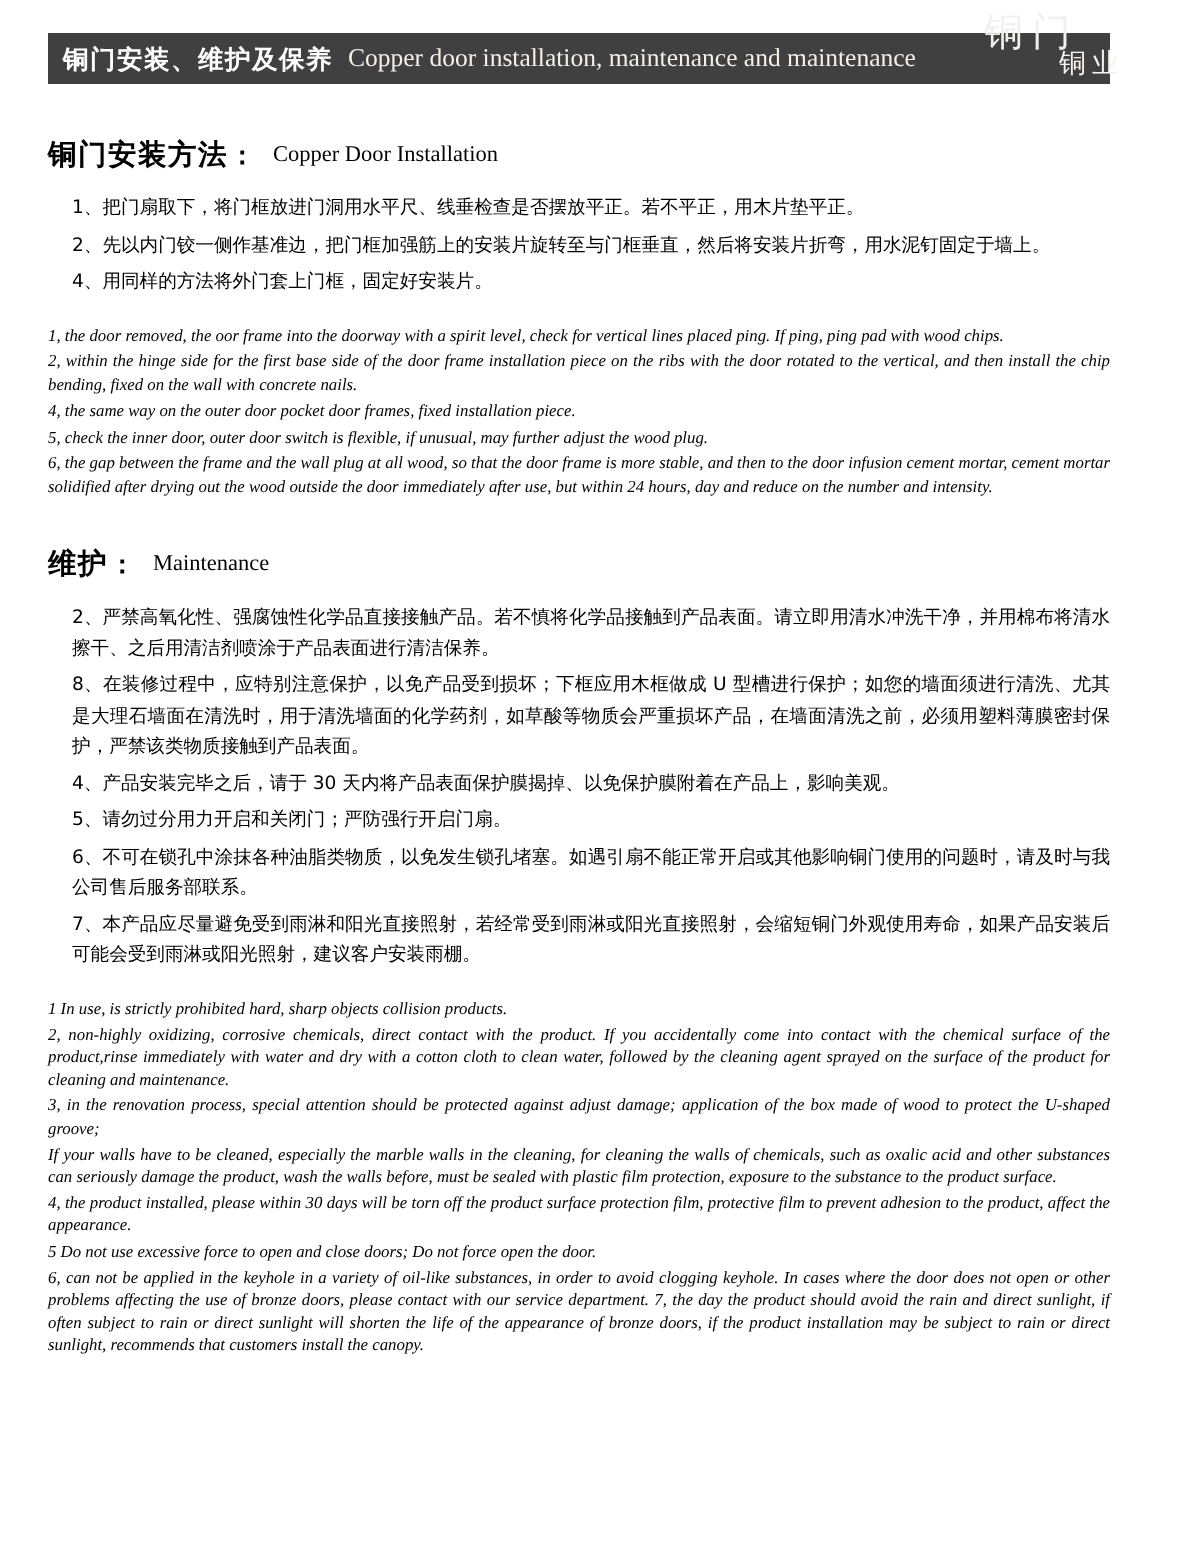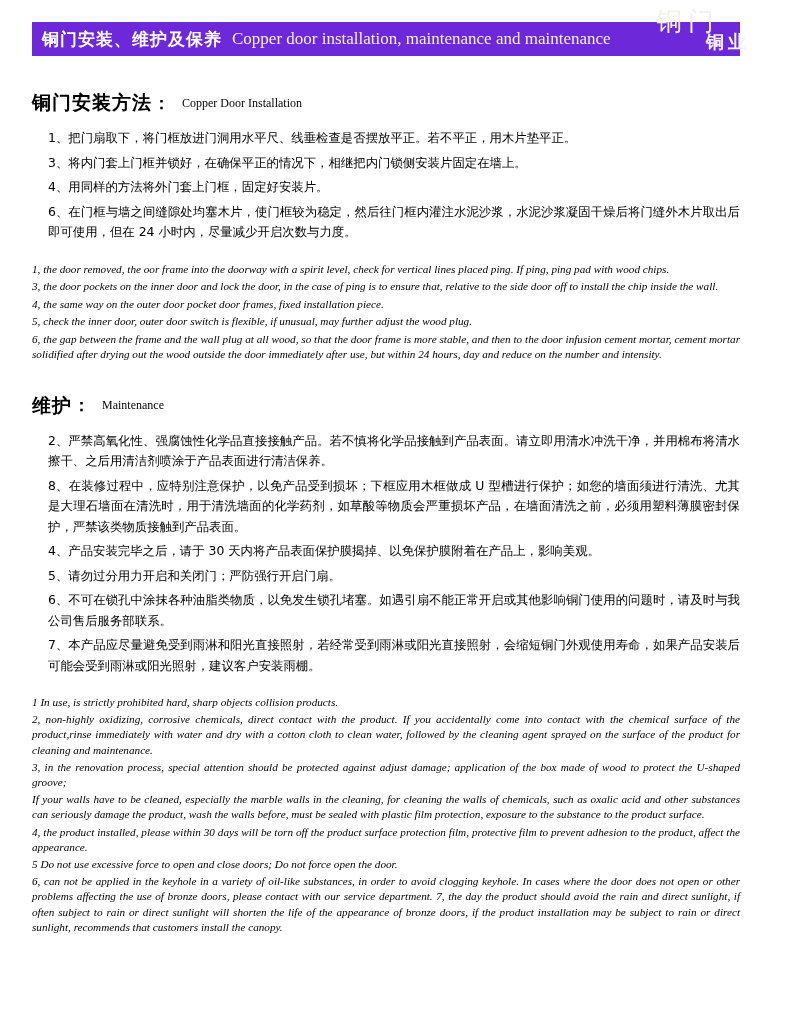--- a/index.html
+++ b/index.html
@@ -37,24 +37,23 @@
   .watermark2 {
     position: absolute;
     top: 30px;
     right: 40px;
     font-size: 18px;
     color: #f4f2f0;
     letter-spacing: 4px;
     pointer-events: none;
     user-select: none;
     font-family: "DejaVu Sans", sans-serif;
-    font-weight: bold;
   }
   .banner {
-    background: #6d28d9;
+    background: #404040;
     color: #ffffff;
     height: 34px;
     display: flex;
     align-items: center;
     padding: 0 10px;
     margin: 4px 0 0 0;
   }
   .banner-cn {
     font-family: "DejaVu Sans", sans-serif;
     font-size: 17px;
@@ -84,21 +83,21 @@
     letter-spacing: 1px;
   }
   .sec-head-colon {
     font-family: "DejaVu Sans", sans-serif;
     font-size: 17px;
     font-weight: bold;
     margin-left: 1px;
   }
   .sec-head-en {
     font-family: "Liberation Serif", serif;
-    font-size: 12px;
+    font-size: 15px;
     margin-left: 12px;
     font-weight: normal;
   }
   .cn-list {
     margin: 0;
     padding: 0;
     list-style: none;
   }
   .cn-list li {
     font-family: "DejaVu Sans", sans-serif;
@@ -140,27 +139,26 @@
   </div>
 
   <div class="section">
     <div class="sec-head">
       <span class="sec-head-cn">铜门安装方法</span>
       <span class="sec-head-colon">：</span>
       <span class="sec-head-en">Copper Door Installation</span>
     </div>
     <ul class="cn-list">
       <li>1、把门扇取下，将门框放进门洞用水平尺、线垂检查是否摆放平正。若不平正，用木片垫平正。</li>
-      <li>3、将内门套上门框并锁好，在确保平正的情况下，相继把内门锁侧安装片固定在墙上。</li>
+      <li>2、先以内门铰一侧作基准边，把门框加强筋上的安装片旋转至与门框垂直，然后将安装片折弯，用水泥钉固定于墙上。</li>
       <li>4、用同样的方法将外门套上门框，固定好安装片。</li>
-      <li>6、在门框与墙之间缝隙处均塞木片，使门框较为稳定，然后往门框内灌注水泥沙浆，水泥沙浆凝固干燥后将门缝外木片取出后即可使用，但在 24 小时内，尽量减少开启次数与力度。</li>
     </ul>
     <div class="en-block">
       <p>1, the door removed, the oor frame into the doorway with a spirit level, check for vertical lines placed ping. If ping, ping pad with wood chips.</p>
-      <p>3, the door pockets on the inner door and lock the door, in the case of ping is to ensure that, relative to the side door off to install the chip inside the wall.</p>
+      <p>2, within the hinge side for the first base side of the door frame installation piece on the ribs with the door rotated to the vertical, and then install the chip bending, fixed on the wall with concrete nails.</p>
       <p>4, the same way on the outer door pocket door frames, fixed installation piece.</p>
       <p>5, check the inner door, outer door switch is flexible, if unusual, may further adjust the wood plug.</p>
       <p>6, the gap between the frame and the wall plug at all wood, so that the door frame is more stable, and then to the door infusion cement mortar, cement mortar solidified after drying out the wood outside the door immediately after use, but within 24 hours, day and reduce on the number and intensity.</p>
     </div>
   </div>
 
   <div class="section section-gap">
     <div class="sec-head">
       <span class="sec-head-cn">维护</span>
       <span class="sec-head-colon">：</span>

